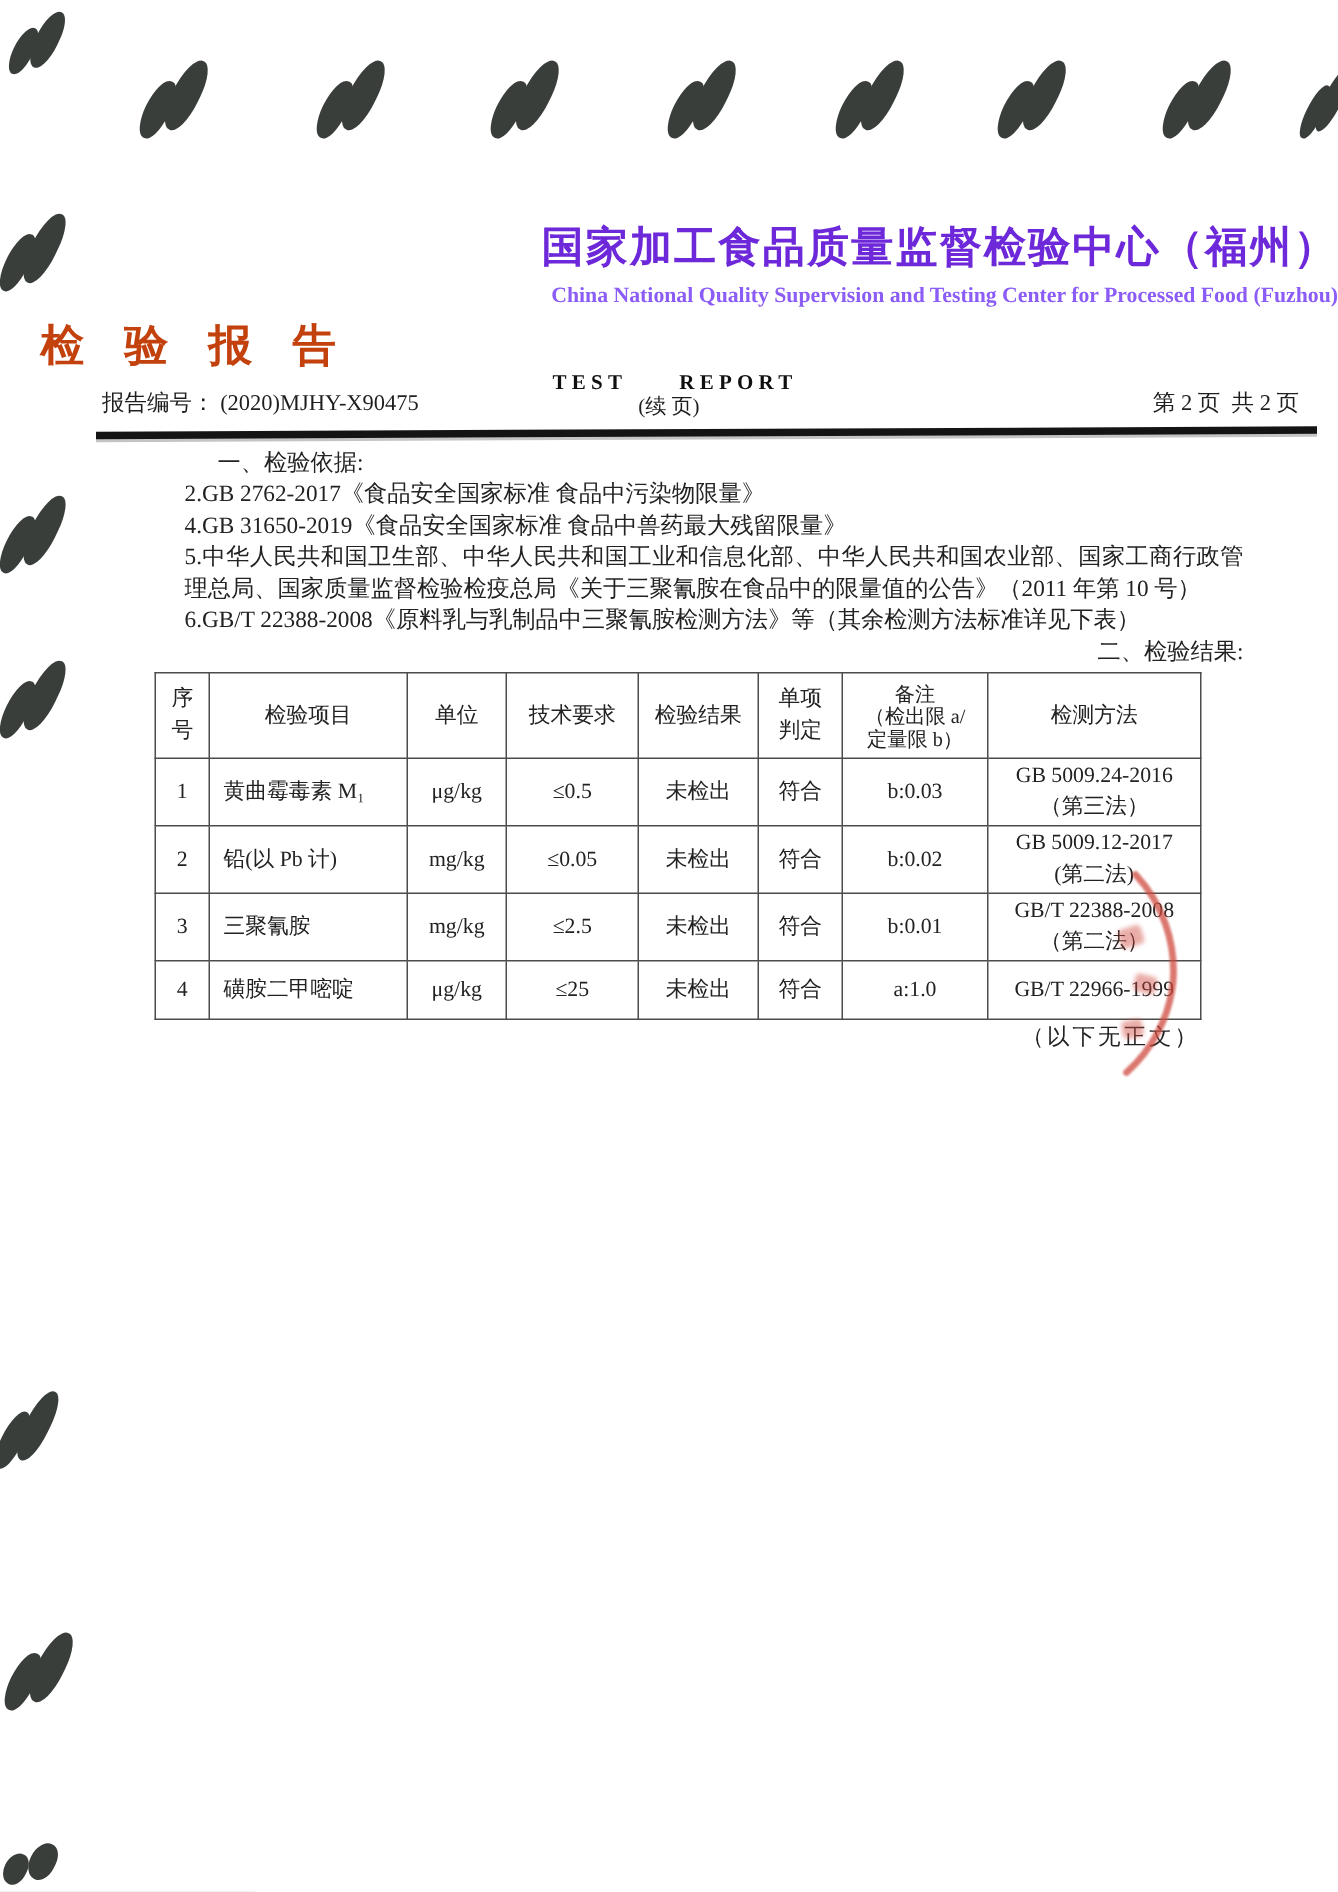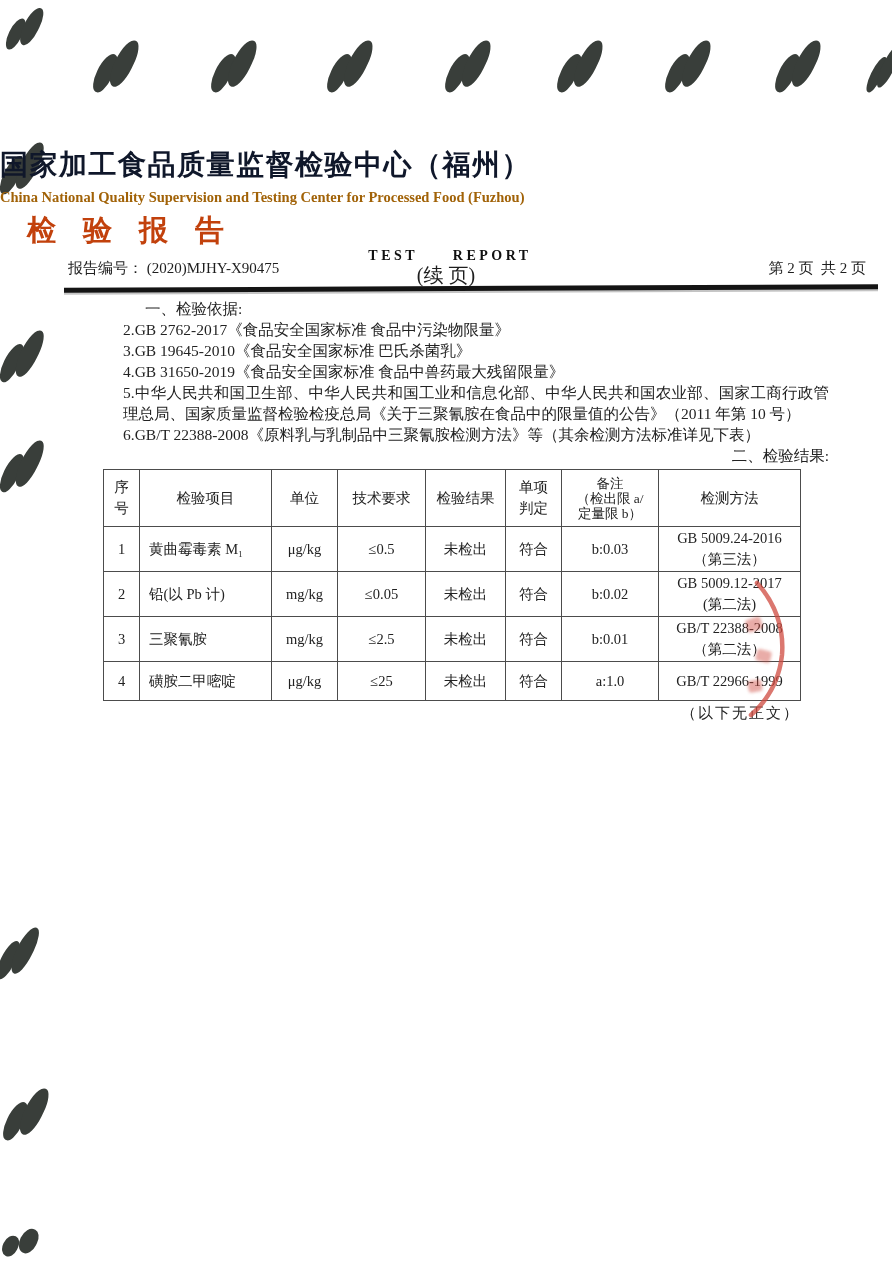--- a/index.html
+++ b/index.html
@@ -8,40 +8,40 @@
     width:892px;height:1261px;
     margin:0 auto;
     background:#ffffff;
     overflow:hidden;
     font-family:"Liberation Serif","DejaVu Serif",serif;
     color:#1e1e1e;
   }
   
   .org-cn{
     position:absolute;top:146px;left:0;right:0;
-    text-align:left;font-size:28px;font-weight:bold;
-    letter-spacing:1.5px;color:#0f172a;
+    text-align:right;font-size:28px;font-weight:bold;
+    letter-spacing:1.5px;color:#6d28d9;
   }
   .org-en{
     position:absolute;top:189px;left:0;right:0;
-    text-align:left;font-size:14.5px;font-weight:bold;color:#a16207;
+    text-align:right;font-size:14.5px;font-weight:bold;color:#8b5cf6;
   }
   .title-cn{
     position:absolute;top:211px;left:0;right:0;
     text-align:left;font-size:29px;font-weight:bold;
     letter-spacing:27px;text-indent:27px;color:#c2410c;
   }
   .title-en{
     position:absolute;top:248px;left:0;right:0;
     text-align:center;font-size:14px;font-weight:bold;
     letter-spacing:3.5px;word-spacing:28px;text-indent:8px;color:#101010;
   }
   .meta-row{position:absolute;top:259px;left:0;right:0;height:22px;font-size:15px;}
   .report-no-wrap{position:absolute;left:68px;top:0;white-space:pre;}
-  .continuation{position:absolute;left:0;right:0;top:3px;text-align:center;font-size:20px;}
+  .continuation{position:absolute;left:0;right:0;top:3px;text-align:center;font-size:14px;}
   .page-indicator{position:absolute;right:26px;top:0;white-space:pre;}
   .rule{
     position:absolute;top:286px;left:64px;width:814px;height:5px;
     background:#141414;transform:rotate(-0.25deg);
     box-shadow:0 2px 0 rgba(20,20,20,0.25);
   }
   
   .doc-body{
     position:absolute;left:123px;top:298px;width:706px;
     font-size:15.5px;line-height:21px;color:#222;
@@ -115,21 +115,20 @@
     <span class="report-no-wrap"><span>报告编号：</span> <span>(2020)MJHY-X90475</span></span>
     <span class="continuation">(续 页)</span>
     <span class="page-indicator">第 2 页  共 2 页</span>
   </div>
 
   <div class="rule"></div>
 
   <div class="doc-body">
     <div class="sec-heading">一、检验依据:</div>
     <div class="basis-item">2.GB 2762-2017《食品安全国家标准 食品中污染物限量》</div>
-    <div class="basis-item">3.GB 19645-2010《食品安全国家标准 巴氏杀菌乳》</div>
     <div class="basis-item">4.GB 31650-2019《食品安全国家标准 食品中兽药最大残留限量》</div>
     <div class="basis-item">5.中华人民共和国卫生部、中华人民共和国工业和信息化部、中华人民共和国农业部、国家工商行政管理总局、国家质量监督检验检疫总局《关于三聚氰胺在食品中的限量值的公告》（2011 年第 10 号）</div>
     <div class="basis-item">6.GB/T 22388-2008《原料乳与乳制品中三聚氰胺检测方法》等（其余检测方法标准详见下表）</div>
     <div class="sec-heading-2">二、检验结果:</div>
 
     <table class="rpt-table">
       <colgroup>
         <col style="width:36px">
           <col style="width:132px">
           <col style="width:66px">

